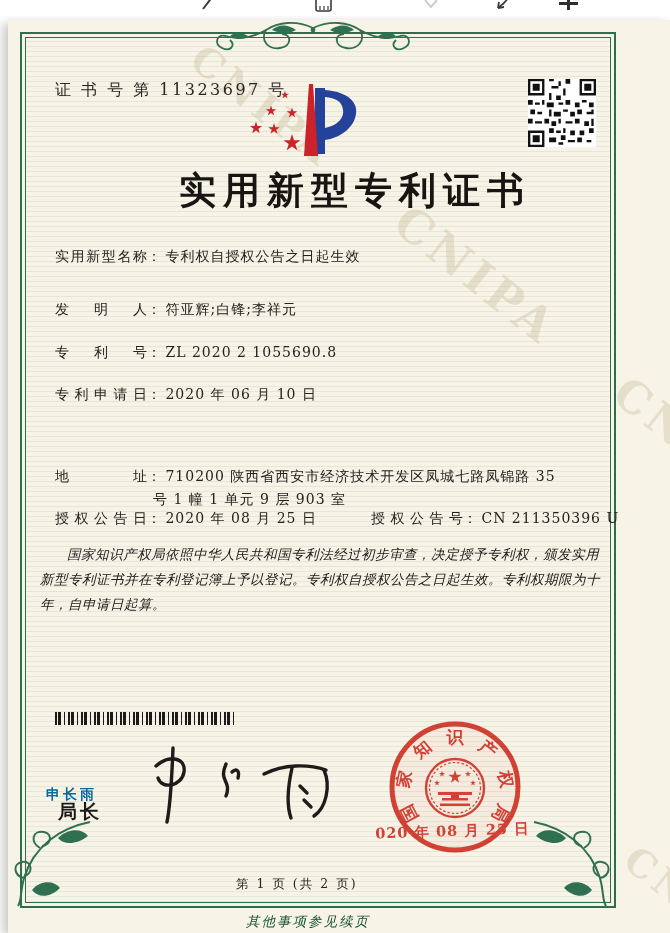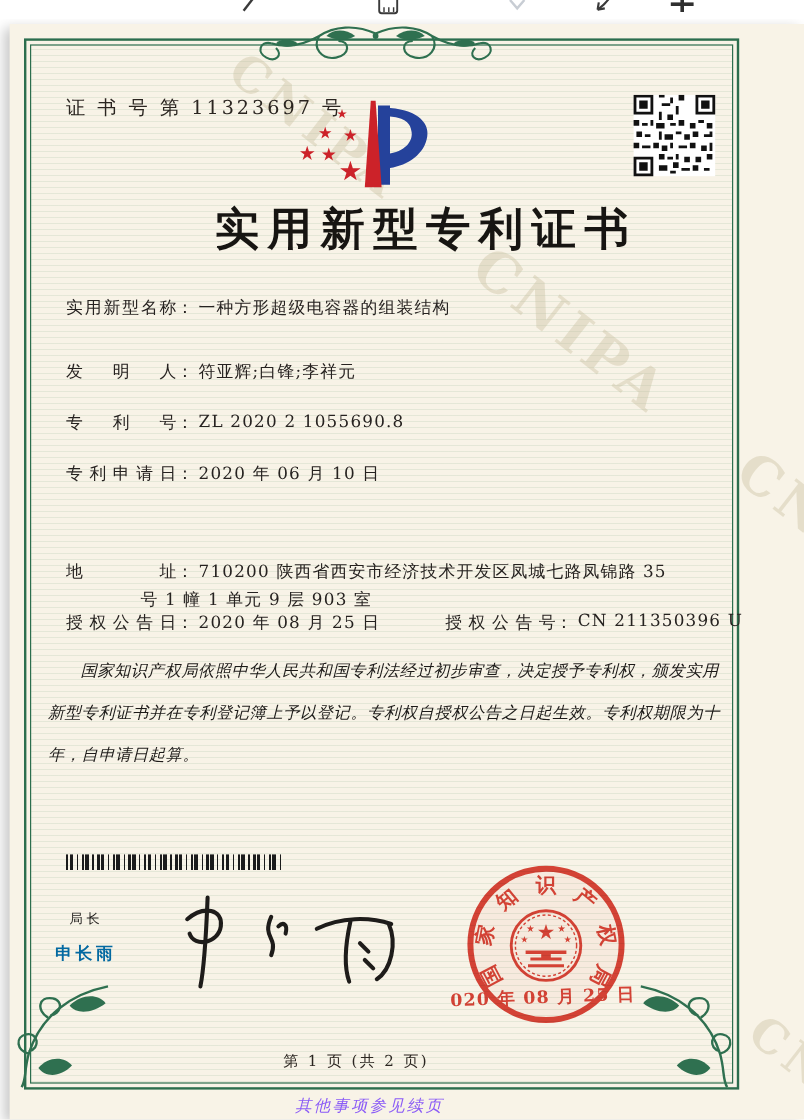--- a/index.html
+++ b/index.html
@@ -38,38 +38,38 @@
     font-size:37px;font-weight:700;letter-spacing:7px;color:#171512;
     transform:translateX(16px);z-index:2;
   }
   .frow{position:absolute;left:47px;width:548px;font-size:14px;color:#262220;z-index:2}
   .flabel{
     display:inline-block;width:92px;text-align:justify;text-align-last:justify;
     vertical-align:top;
   }
   .fcolon{display:inline-block;vertical-align:top}
   .fvalue{letter-spacing:1px}
-  .addr2{margin-left:62px;letter-spacing:1px;margin-top:5px}
+  .addr2{margin-left:98px;letter-spacing:1px;margin-top:5px}
   .grant2{position:absolute;left:316px;top:0;white-space:nowrap}
   .bodytext{
     position:absolute;left:32px;top:522px;width:562px;z-index:2;
-    font-size:13.5px;font-style:italic;line-height:35px;color:#1c1a18;
+    font-size:13.5px;font-style:italic;line-height:25px;color:#1c1a18;
     letter-spacing:.5px;
   }
   .bodytext p{margin:0;text-indent:2em}
   .barcode{
     position:absolute;left:47px;top:692px;width:180px;height:13px;z-index:2;
     background:repeating-linear-gradient(90deg,#1b1b1b 0 2px,rgba(0,0,0,0) 2px 3px,#1b1b1b 3px 6px,rgba(0,0,0,0) 6px 9px,#1b1b1b 9px 10px,rgba(0,0,0,0) 10px 13px);
   }
-  .director{position:absolute;left:50px;top:738px;z-index:2;font-family:"DejaVu Sans",sans-serif;font-weight:400;font-size:11px;letter-spacing:3px;color:#1d1b19}
+  .director{position:absolute;left:50px;top:779px;z-index:2;font-family:"DejaVu Sans",sans-serif;font-weight:700;font-size:19px;letter-spacing:3px;color:#1d1b19}
   .director-name{position:absolute;left:38px;top:766px;z-index:2;font-family:"DejaVu Sans",sans-serif;font-weight:700;font-size:14px;letter-spacing:3px;color:#0369a1}
   .signature{position:absolute;left:118px;top:722px;z-index:3}
   .seal{position:absolute;left:366px;top:688px;z-index:4;mix-blend-mode:multiply;opacity:.93}
   .pagefooter{position:absolute;left:228px;top:856px;font-size:12.5px;letter-spacing:2px;color:#2a2520;z-index:2}
-  .contnote{position:absolute;left:238px;top:893px;font-size:13.5px;font-style:italic;letter-spacing:2px;color:#8b5cf6;z-index:2}
+  .contnote{position:absolute;left:238px;top:893px;font-size:13.5px;font-style:italic;letter-spacing:2px;color:#14532d;z-index:2}
   .orn{position:absolute;z-index:2}
 </style>
 </head>
 <body>
 
 <div class="toolbar">
   <svg class="ticon" style="left:200px" width="16" height="18">
     <line x1="13" y1="2" x2="3" y2="15" stroke="#3a3a3a" stroke-width="2"></line>
   </svg>
   <svg class="ticon" style="left:314px" width="20" height="20">
@@ -151,21 +151,21 @@
     <path fill="#111" d="M0,0h7v7h-7z M22,0h7v7h-7z M0,22h7v7h-7z"></path>
     <path fill="#fff" d="M1,1h5v5h-5z M23,1h5v5h-5z M1,23h5v5h-5z"></path>
     <path fill="#111" d="M2,2h3v3h-3z M24,2h3v3h-3z M2,24h3v3h-3z"></path>
     <path fill="#111" d="M9,0h2v1h-2z M13,1h1v2h-1z M16,0h2v2h-2z M10,3h3v1h-3z M15,4h1v3h-1z M9,6h1v3h-1z M12,7h2v2h-2z M0,9h2v2h-2z M3,10h2v1h-2z M6,9h1v2h-1z M8,10h3v2h-3z M13,10h2v1h-2z M16,9h2v2h-2z M20,10h2v2h-2z M23,9h2v1h-2z M26,10h2v2h-2z M1,13h2v2h-2z M4,14h2v1h-2z M9,13h1v3h-1z M11,14h3v2h-3z M15,13h2v1h-2z M18,14h2v2h-2z M21,13h2v2h-2z M25,14h2v1h-2z M27,13h1v2h-1z M0,17h2v2h-2z M3,18h3v1h-3z M7,17h2v2h-2z M10,18h2v2h-2z M13,17h1v2h-1z M16,18h3v1h-3z M20,17h2v2h-2z M24,18h2v2h-2z M27,17h1v3h-1z M9,21h2v2h-2z M12,22h2v1h-2z M15,21h1v2h-1z M18,22h2v2h-2z M22,22h2v2h-2z M26,21h2v2h-2z M9,25h3v2h-3z M14,24h2v2h-2z M17,26h3v1h-3z M21,25h2v2h-2z M25,26h2v1h-2z M13,27h2v1h-2z"></path>
   </svg>
 
   <div class="title">实用新型专利证书</div>
 
   <div class="frow" style="top:228px">
     <span class="flabel">实用新型名称</span><span class="fcolon">：</span>
-    <span class="fvalue">一种方形超级电容器的组装结构</span>
+    <span class="fvalue">专利权自授权公告之日起生效</span>
   </div>
   <div class="frow" style="top:281px">
     <span class="flabel">发明人</span><span class="fcolon">：</span>
     <span class="fvalue">符亚辉;白锋;李祥元</span>
   </div>
   <div class="frow" style="top:324px">
     <span class="flabel">专利号</span><span class="fcolon">：</span>
     <span class="fvalue">ZL 2020 2 1055690.8</span>
   </div>
   <div class="frow" style="top:366px">

